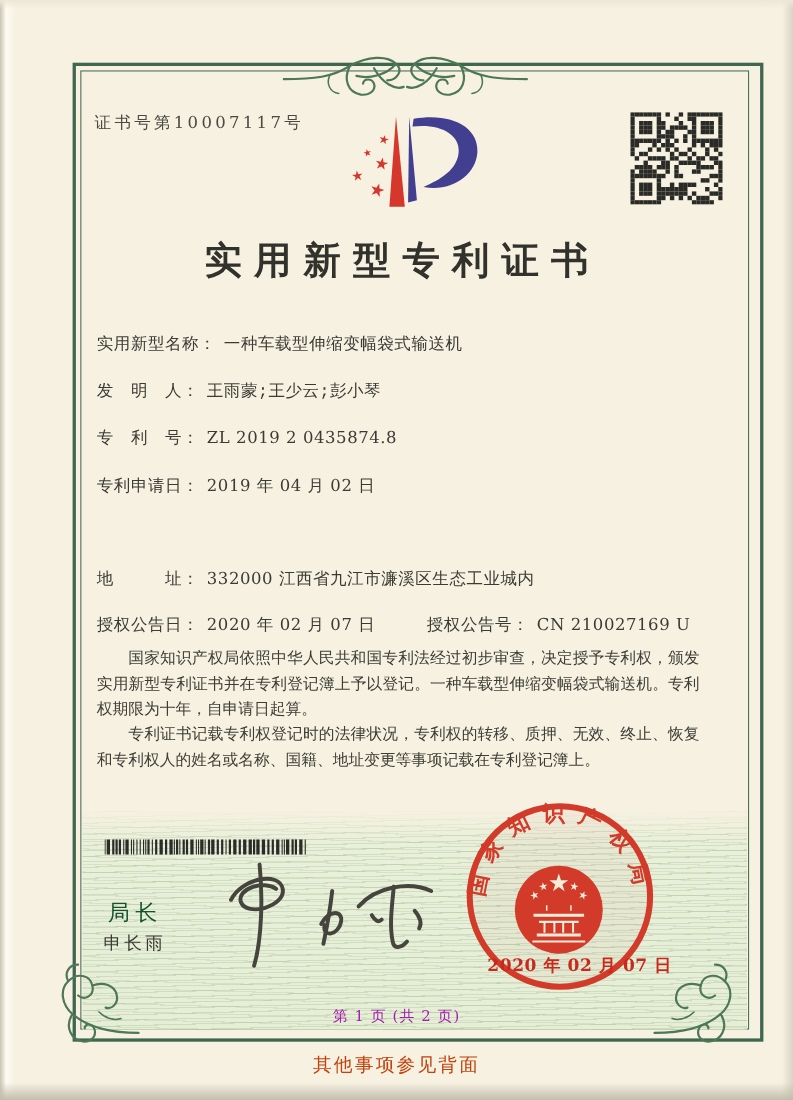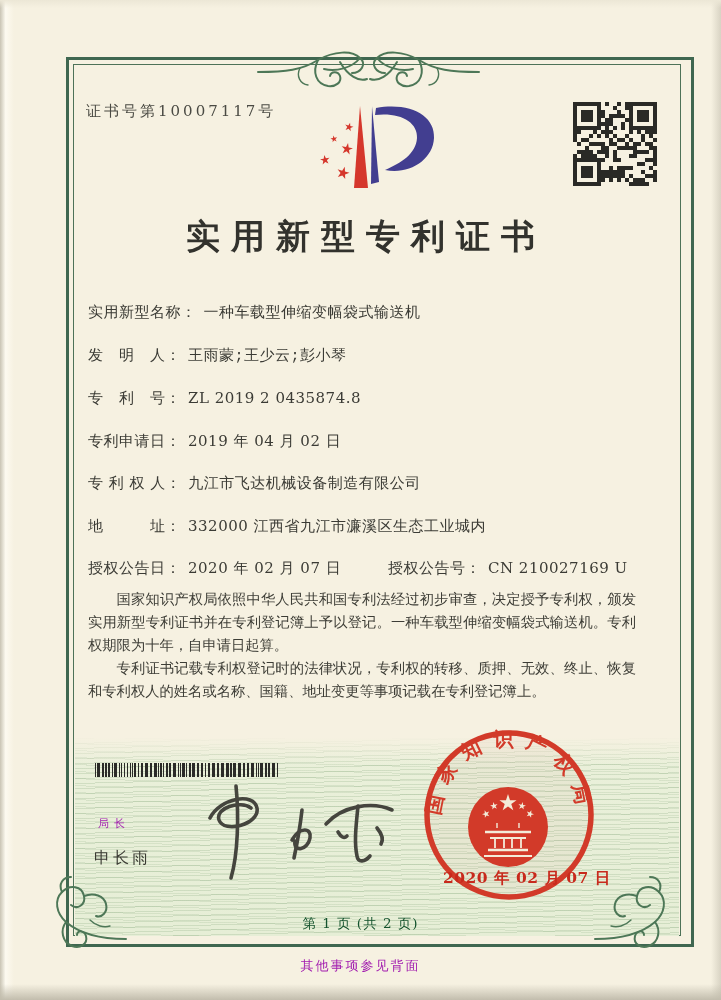--- a/index.html
+++ b/index.html
@@ -29,25 +29,25 @@
   }
   .cert-no{left:86px;top:102px;font-size:15px;letter-spacing:3px;color:#4a4a43;}
   .title{left:0;top:214px;width:100%;text-align:center;font-size:34px;font-weight:600;
          letter-spacing:11px;color:#32322d;text-indent:11px;}
   .frow{left:88px;font-size:15px;letter-spacing:.5px;white-space:nowrap;}
   .frow .fvalue{margin-left:7px;}
   .grant-pair{position:absolute;left:300px;top:0;}
   .body-text{left:88px;top:588px;width:548px;font-size:14.3px;line-height:23px;
              text-align:justify;color:#3d3d36;}
   .body-text p{margin:0;text-indent:2em;}
-  .signer-title{left:98px;top:816px;font-size:11px;letter-spacing:5px;color:#a21caf;}
+  .signer-title{left:98px;top:816px;font-size:20px;letter-spacing:5px;color:#14532d;}
   .signer-name{left:94px;top:848px;font-size:16px;letter-spacing:3px;color:#3a3a33;}
   .seal-date{left:443px;top:868px;font-size:15.5px;font-weight:bold;color:#c8291c;letter-spacing:.5px;}
-  .page-num{left:0;top:915px;width:100%;text-align:center;font-size:13.5px;letter-spacing:1px;color:#14532d;}
-  .back-note{left:0;top:957px;width:100%;text-align:center;font-size:13px;letter-spacing:2px;color:#a21caf;}
+  .page-num{left:0;top:915px;width:100%;text-align:center;font-size:13.5px;letter-spacing:1px;color:#a21caf;}
+  .back-note{left:0;top:957px;width:100%;text-align:center;font-size:17px;letter-spacing:2px;color:#c2410c;}
   svg{display:block;}
 </style>
 </head>
 <body>
 
 <div class="page">
 
   <div class="abs edge-left"></div>
   <div class="abs edge-right"></div>
   <div class="abs edge-bottom"></div>
@@ -357,23 +357,20 @@
   </div>
   <div class="abs frow" style="top:346px;font-family:Liberation Mono, monospace;">
     <span>发　明　人：</span><span class="fvalue">王雨蒙;王少云;彭小琴</span>
   </div>
   <div class="abs frow" style="top:389px;">
     <span>专　利　号：</span><span class="fvalue">ZL 2019 2 0435874.8</span>
   </div>
   <div class="abs frow" style="top:432px;">
     <span>专利申请日：</span><span class="fvalue">2019 年 04 月 02 日</span>
   </div>
-  <div class="abs frow" style="top:474px;">
-    <span>专 利 权 人：</span><span class="fvalue">九江市飞达机械设备制造有限公司</span>
-  </div>
   <div class="abs frow" style="top:517px;">
     <span>地　　　址：</span><span class="fvalue">332000 江西省九江市濂溪区生态工业城内</span>
   </div>
   <div class="abs frow" style="top:559px;width:560px;">
     <span>授权公告日：</span><span class="fvalue">2020 年 02 月 07 日</span>
     <span class="grant-pair">
       <span>授权公告号：</span><span class="fvalue">CN 210027169 U</span>
     </span>
   </div>
 

